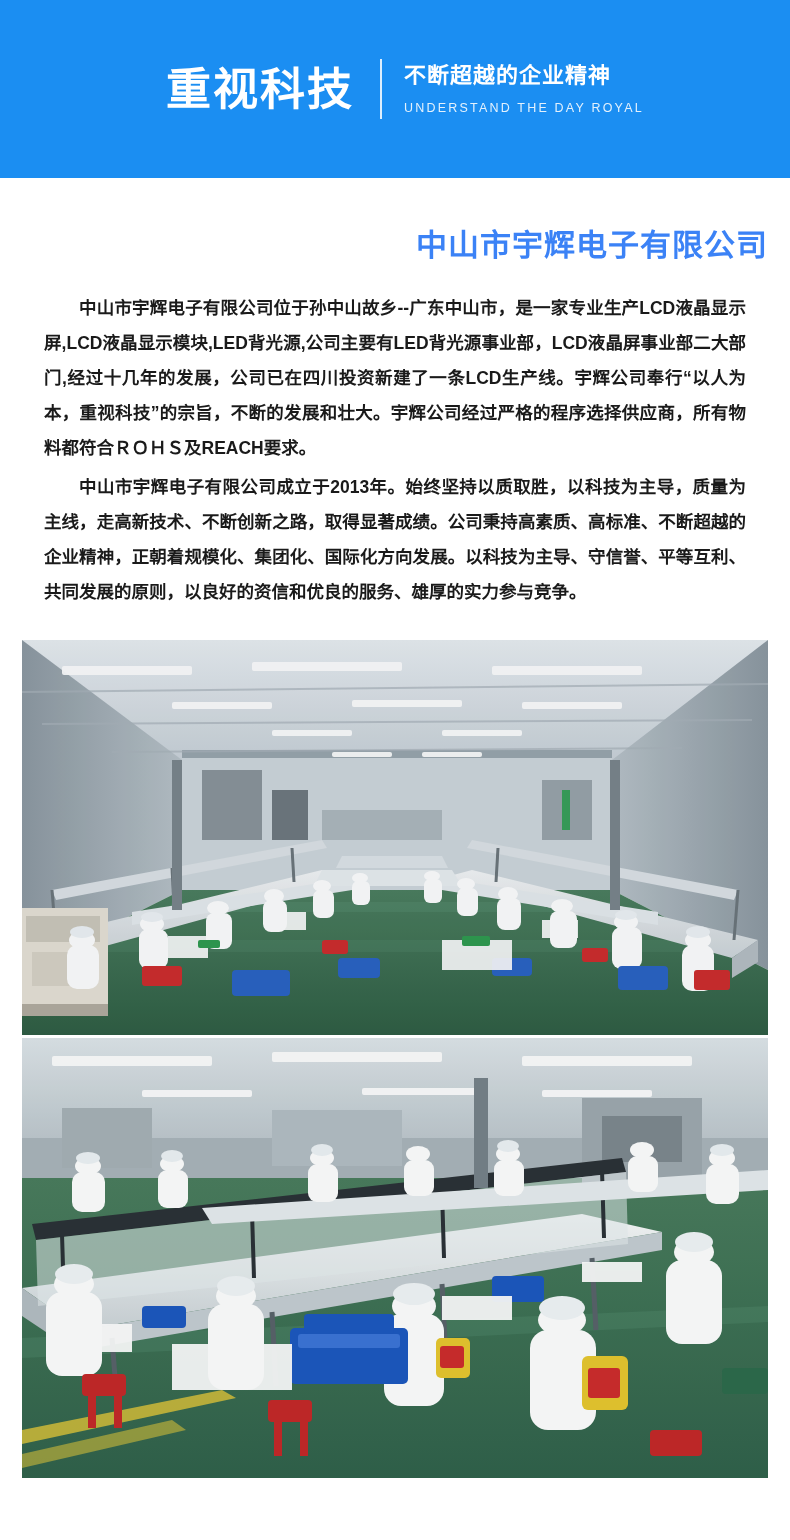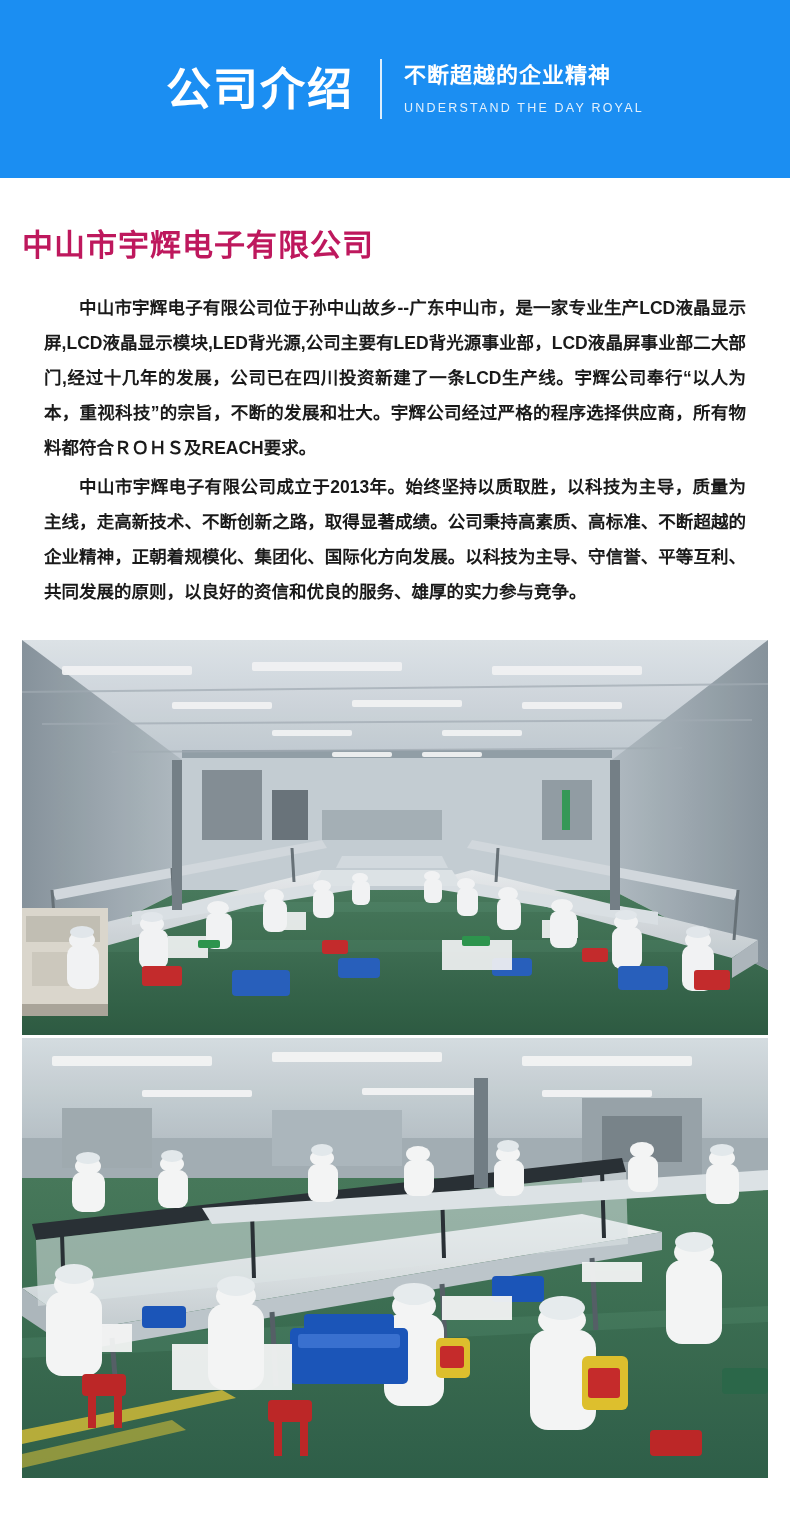--- a/index.html
+++ b/index.html
@@ -64,24 +64,24 @@
     line-height: 1.2;
     white-space: nowrap;
   }
 
   
   .content {
     padding: 0 22px;
     box-sizing: border-box;
   }
   .company-title {
-    text-align: left;
+    text-align: right;
     font-size: 31px;
     font-weight: bold;
-    color: #be185d;
+    color: #3b82f6;
     margin: 42px 0 26px 0;
     letter-spacing: 1px;
   }
   .paragraph {
     font-size: 17.5px;
     line-height: 2.0;
     color: #1a1a1a;
     text-align: justify;
     text-indent: 2em;
     margin: 0 0 4px 0;
@@ -107,21 +107,21 @@
 
   
   .scene { position: absolute; inset: 0; }
 </style>
 </head>
 <body>
 
 <div class="page">
 
   <div class="banner">
-    <div class="banner-title">公司介绍</div>
+    <div class="banner-title">重视科技</div>
     <div class="banner-divider"></div>
     <div class="banner-sub">
       <div class="banner-sub-cn">不断超越的企业精神</div>
       <div class="banner-sub-en">UNDERSTAND THE DAY ROYAL</div>
     </div>
   </div>
 
   <div class="content">
     <h1 class="company-title">中山市宇辉电子有限公司</h1>
     <p class="paragraph">中山市宇辉电子有限公司位于孙中山故乡--广东中山市，是一家专业生产LCD液晶显示屏,LCD液晶显示模块,LED背光源,公司主要有LED背光源事业部，LCD液晶屏事业部二大部门,经过十几年的发展，公司已在四川投资新建了一条LCD生产线。宇辉公司奉行“以人为本，重视科技”的宗旨，不断的发展和壮大。宇辉公司经过严格的程序选择供应商，所有物料都符合ＲＯＨＳ及REACH要求。</p>

